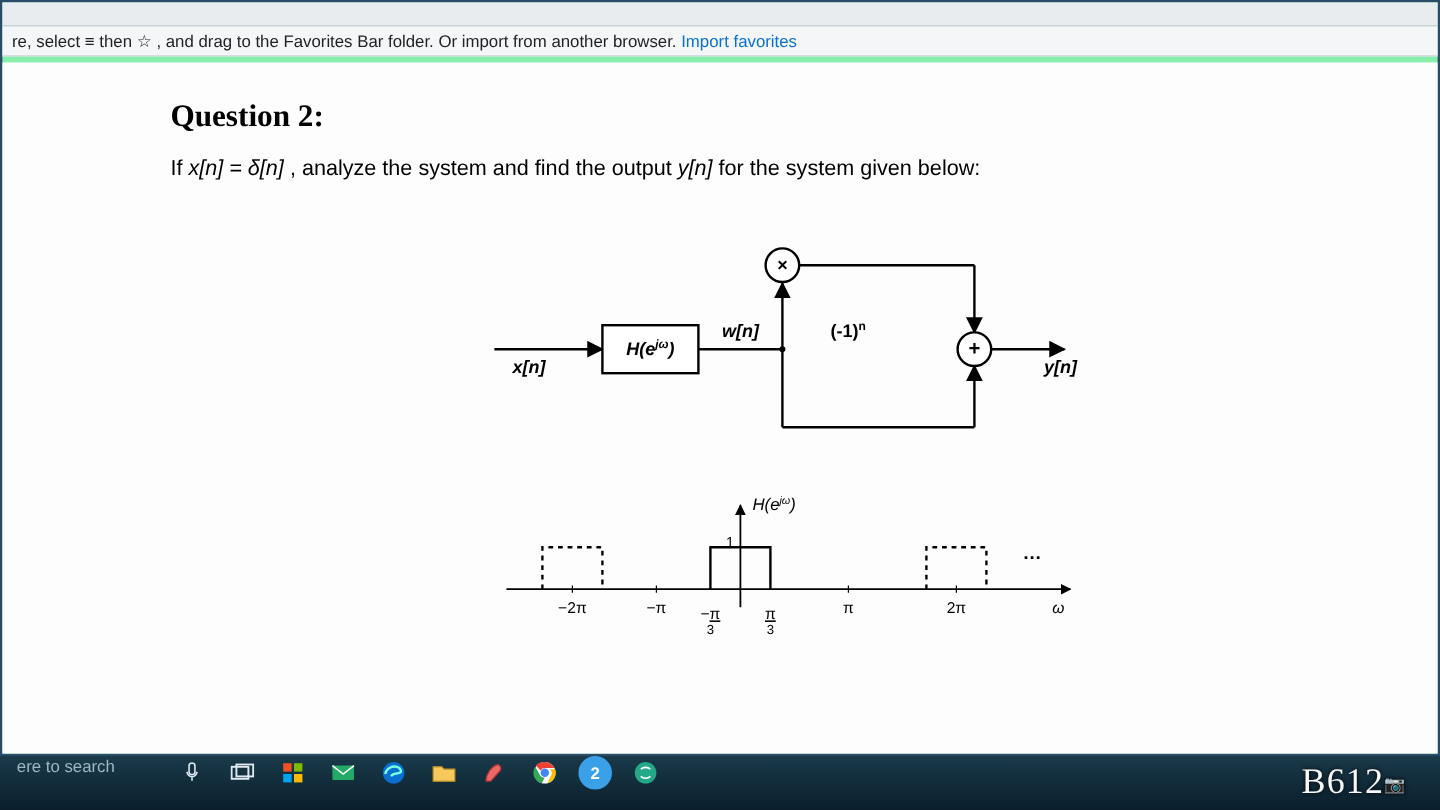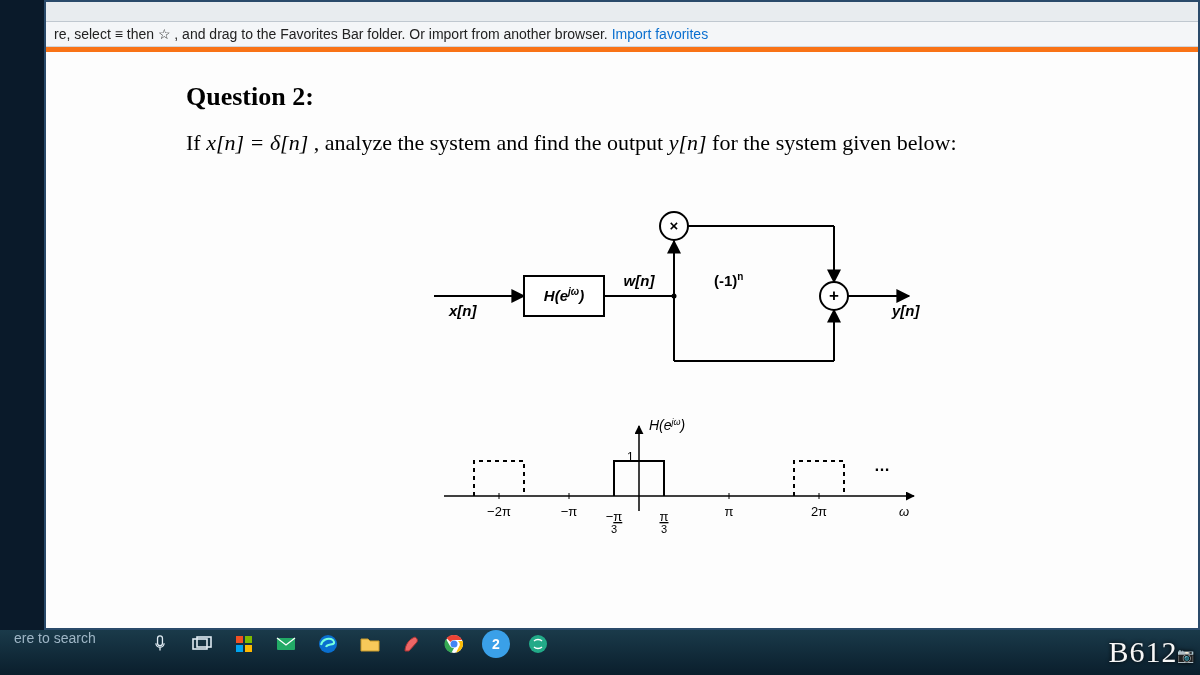--- a/index.html
+++ b/index.html
@@ -7,23 +7,22 @@
     width: 1200px;
     height: 675px;
     font-family: sans-serif;
     background: #0a1a2a;
     overflow: hidden;
     position: relative;
   }
   .browser-frame {
     position: absolute;
     top: 0; left: 0; right: 0; bottom: 45px;
-    background: #f97316;
+    background: #86efac;
     border: 2px solid #2a4a6a;
-    margin-left: 44px;
   }
   .hint-bar {
     height: 20px;
     background: #e8ecef;
     border-bottom: 1px solid #c0c8d0;
   }
   .fav-bar {
     padding: 4px 8px;
     font-size: 14px;
     color: #222;
@@ -33,21 +32,21 @@
   .fav-bar .star { font-size: 14px; }
   .fav-bar .link { color: #0a6fcf; cursor: pointer; }
   .content-area {
     position: absolute;
     top: 50px; left: 0; right: 0; bottom: 0;
     padding: 30px 36px 10px 140px;
     background: #fdfdfd;
     overflow: hidden;
   }
   .qtitle { font-size: 26px; font-weight: bold; margin-bottom: 18px; font-family: Georgia, serif; }
-  .qprompt { font-size: 22px; margin-bottom: 30px; font-family: Liberation Serif, serif; }
+  .qprompt { font-size: 18px; margin-bottom: 30px; font-family: Liberation Sans, sans-serif; }
   .ital { font-style: italic; }
 
   .diagram-wrap {
     display: flex;
     flex-direction: column;
     align-items: center;
     gap: 30px;
   }
 
   
@@ -81,21 +80,21 @@
   .badge-ico {
     position: relative;
     width: 28px; height: 28px;
     border-radius: 50%;
     background: #3aa0e8;
     display: flex; align-items: center; justify-content: center;
     color: #fff; font-size: 14px; font-weight: bold;
   }
   .watermark {
     position: absolute;
-    right: 4px; bottom: 6px;
+    right: 28px; bottom: 6px;
     font-family: "Brush Script MT", cursive;
     font-size: 30px;
     color: #f7f7f7;
     text-shadow: 0 0 4px #000;
     letter-spacing: 1px;
   }
   .watermark .sub { font-size: 14px; vertical-align: middle; }
 </style>
 </head>
 <body>

